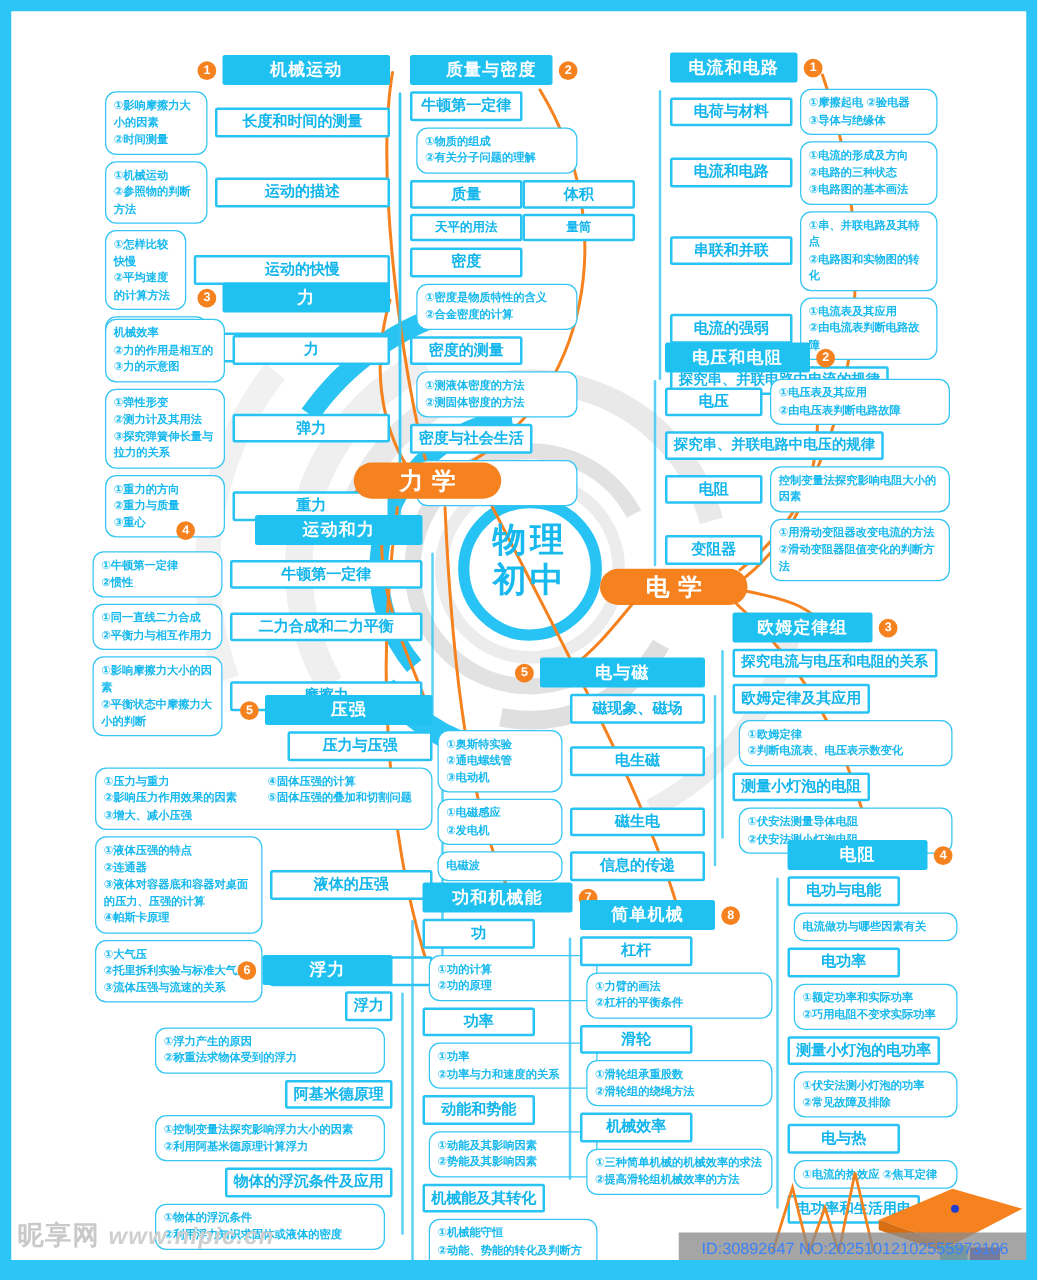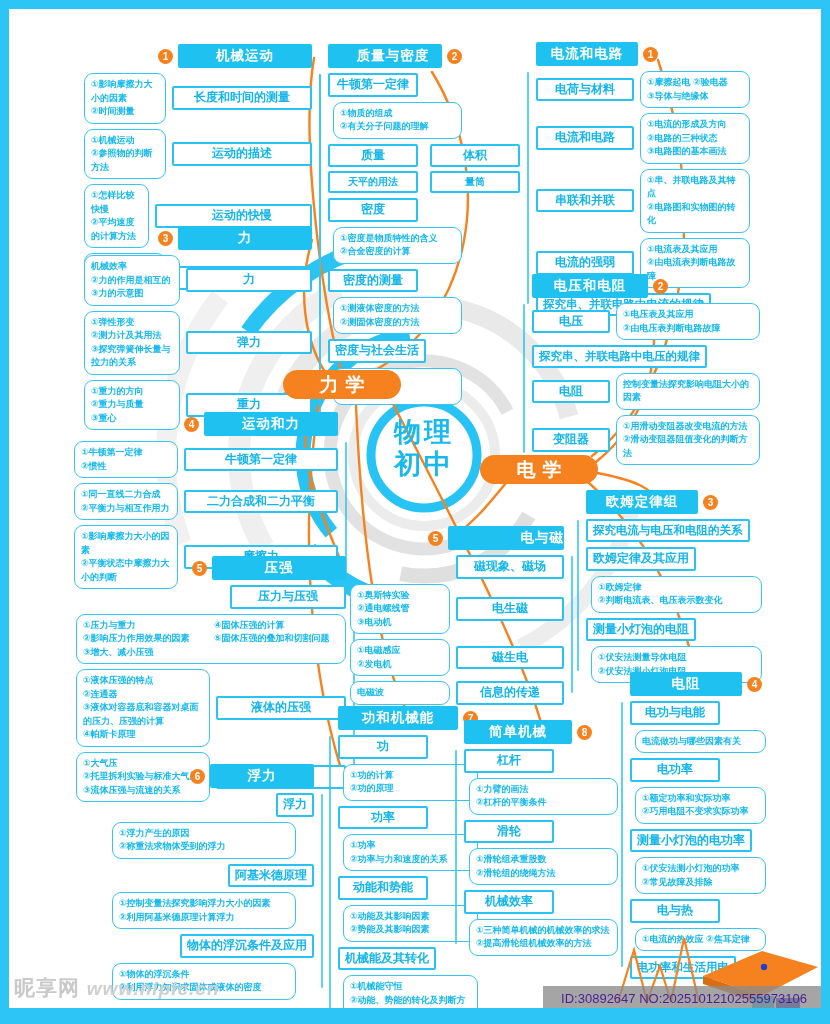--- a/index.html
+++ b/index.html
@@ -27,41 +27,41 @@
   .sub{border:2px solid #29c3f3;color:#12b5ec;background:#fff;font-weight:bold;font-size:12px;
        text-align:center;padding:2px 5px;border-radius:2px;line-height:1.3;}
   .detail{border:1.6px solid #35c6f3;border-radius:9px;color:#17b9ee;background:#fff;
           font-weight:bold;font-size:9px;line-height:1.5;padding:4px 6px;flex:1;}
   .row .sub{flex:0 0 auto;align-self:center;}
   .spacer{flex:1;}
   .wide{align-self:flex-start;font-size:11.5px;}
   .stack-left .sub{align-self:flex-start;min-width:76px;}
   .stack-left .detail{margin-left:5px;flex:none;}
   .stack-right .sub{align-self:flex-end;}
-  .stack-right .detail{width:84%;align-self:flex-start;flex:none;}
+  .stack-right .detail{width:84%;align-self:flex-start;flex:none;margin-left:12px;}
   .twocol{display:flex;gap:6px;}
   .twocol .col{flex:1;}
-  .pair{gap:12px;}
+  .pair{gap:0;}
   .pair-col{flex:1;display:flex;flex-direction:column;gap:4px;}
   .mini{border:2px solid #29c3f3;color:#12b5ec;background:#fff;font-weight:bold;font-size:10px;
         text-align:center;padding:2px 2px;border-radius:2px;}
   
   .center-core{position:absolute;left:358px;top:417px;width:132px;z-index:4;text-align:center;
                color:#17b9ee;font-weight:bold;font-size:27px;line-height:1.18;letter-spacing:3px;}
   .pill{position:absolute;z-index:5;background:#f5821f;color:#fff;font-weight:bold;font-size:19px;
         width:118px;height:29px;border-radius:15px;display:flex;align-items:center;justify-content:center;
         letter-spacing:7px;text-indent:7px;}
   .pill-mech{left:283px;top:370px;}
   .pill-elec{left:480px;top:455px;}
   
   .watermark{position:absolute;left:14px;top:974px;z-index:7;color:#c9c9c9;font-weight:bold;
              font-size:21px;letter-spacing:1px;}
   .watermark .site-url{font-style:italic;font-size:19px;color:#cfcfcf;}
   .id-bar{position:absolute;left:543px;top:986px;width:282px;height:24px;z-index:7;
-          background:rgba(140,140,140,.78);color:#4c1d95;font-size:13px;display:flex;
+          background:rgba(140,140,140,.78);color:#3b82f6;font-size:13px;display:flex;
           align-items:center;justify-content:center;white-space:nowrap;}
   .corner-art{position:absolute;left:0;top:0;z-index:6;pointer-events:none;}
 </style>
 </head>
 <body>
 
 <div class="canvas">
 
   <svg class="bg-svg" width="830" height="1024" viewBox="0 0 830 1024">
     <g fill="none">
@@ -192,21 +192,21 @@
             <div class="dline">①重力的方向</div>
             <div class="dline">②重力与质量</div>
             <div class="dline">③重心</div>
           </div>
           <div class="sub" style="flex: 0 0 112px;">重力</div>
         </div>
       </div>
       <div class="section subs-right" style="left: 74px; top: 412px; width: 264px;">
         <div class="header-row">
           <div class="badge">4</div>
-          <div class="header" style="width: 134px;">运动和力</div>
+          <div class="header" style="width: 134px; margin-left: 43px;">运动和力</div>
         </div>
         <div class="row">
           <div class="detail">
             <div class="dline">①牛顿第一定律</div>
             <div class="dline">②惯性</div>
           </div>
           <div class="sub" style="flex: 0 0 140px;">牛顿第一定律</div>
         </div>
         <div class="row">
           <div class="detail">
@@ -427,21 +427,21 @@
         </div>
         <div class="sub">电与热</div>
         <div class="detail">
           <div class="dline">①电流的热效应 ②焦耳定律</div>
         </div>
         <div class="sub wide">电功率和生活用电</div>
       </div>
       <div class="section subs-right" style="left: 350px; top: 526px; width: 214px;">
         <div class="header-row">
           <div class="badge">5</div>
-          <div class="header" style="width: 116px; text-align: right;">电与磁</div>
+          <div class="header" style="width: 132px;">电与磁</div>
         </div>
         <div class="row">
           <div class="spacer"></div>
           <div class="sub" style="flex: 0 0 94px;">磁现象、磁场</div>
         </div>
         <div class="row">
           <div class="detail">
             <div class="dline">①奥斯特实验</div>
             <div class="dline">②通电螺线管</div>
             <div class="dline">③电动机</div>

